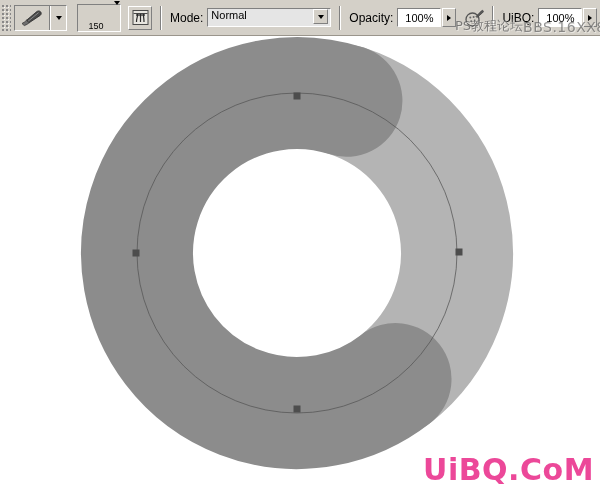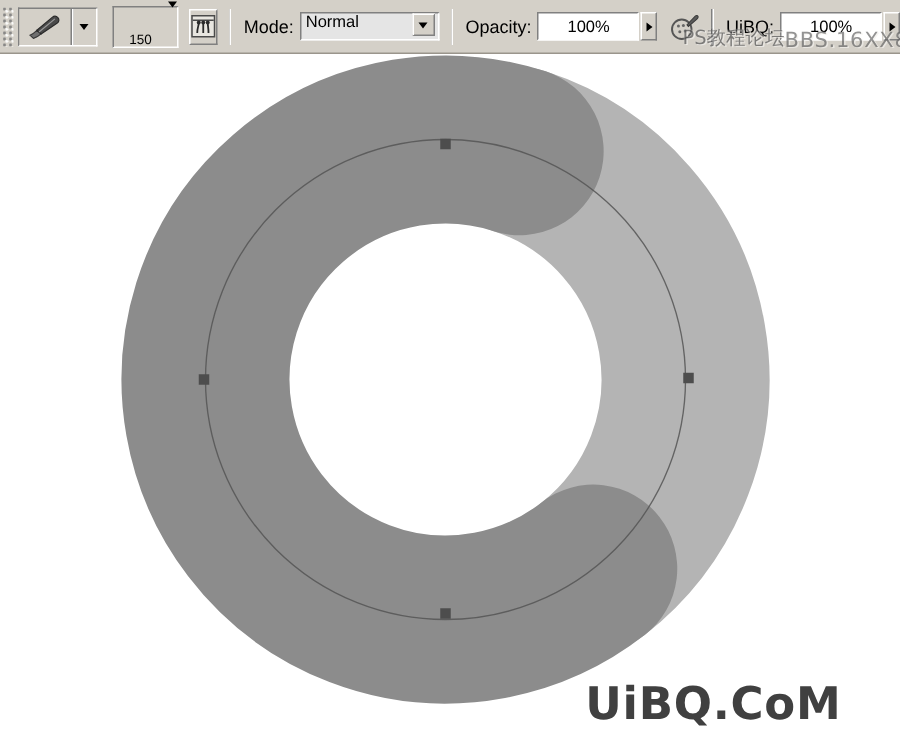--- a/index.html
+++ b/index.html
@@ -166,21 +166,21 @@
     background: #ffffff;
     border: 1px solid;
     border-color: #808080 #ffffff #ffffff #808080;
     display: flex;
     align-items: center;
     box-sizing: border-box;
   }
   .numfield .num {
     font-size: 11px;
     color: #000;
-    width: 66px;
+    width: 42px;
     text-align: center;
     white-space: nowrap;
   }
   .spinbtn {
     width: 14px;
     height: 19px;
     margin-left: 1px;
     border: 1px solid;
     border-color: #ffffff #808080 #808080 #ffffff;
     background: #d4d0c8;
@@ -241,25 +241,25 @@
     color: #6a6a6a;
     line-height: 11px;
     letter-spacing: .5px;
     text-shadow: 1px 1px 0 #f2f0ec;
     font-family: "DejaVu Sans", sans-serif;
     white-space: nowrap;
   }
 
   #bottom-watermark {
     position: absolute;
-    right: 39px;
+    right: 6px;
     bottom: 14px;
     font-size: 30px;
     font-weight: bold;
-    color: #404040;
+    color: #ec4899;
     letter-spacing: 0.5px;
     font-family: "DejaVu Sans", sans-serif;
     white-space: nowrap;
   }
 </style>
 </head>
 <body>
 
 <div id="options-bar">
 

